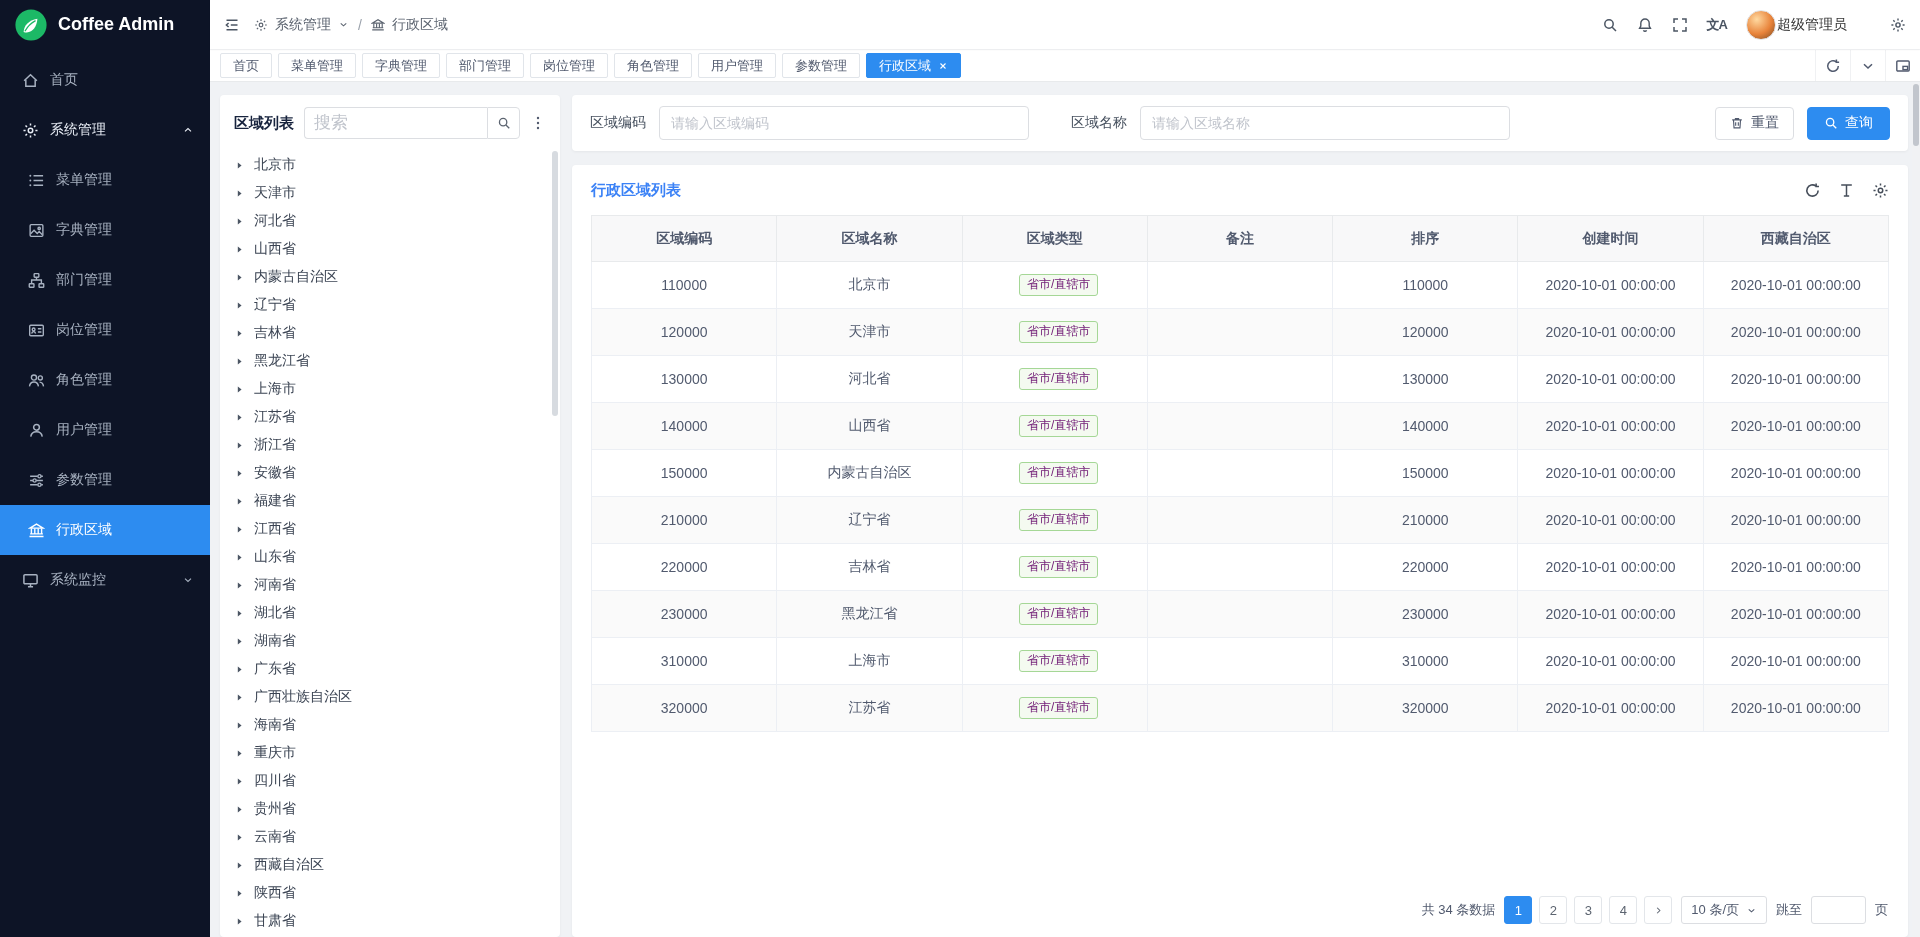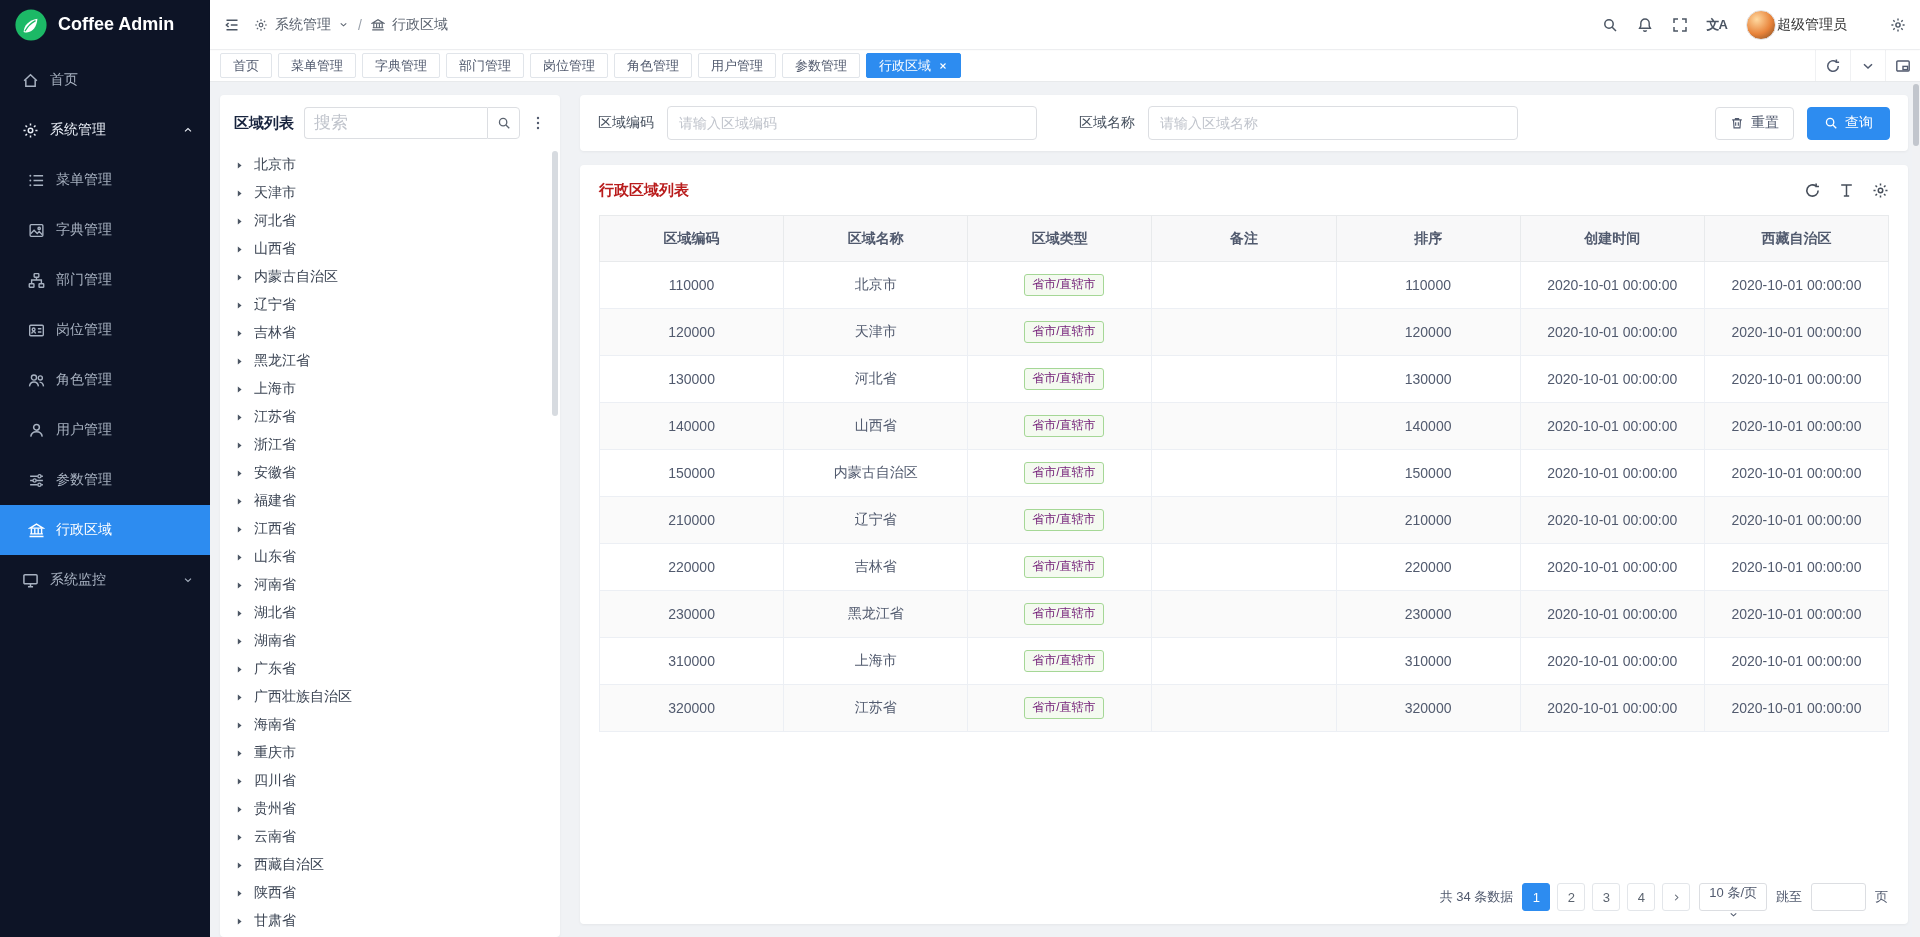--- a/index.html
+++ b/index.html
@@ -49,59 +49,59 @@
   .tabs { display: flex; align-items: center; gap: 6px; }
   .tab { height: 25px; display: flex; align-items: center; gap: 7px; padding: 0 12px; border: 1px solid #e1e5ea;
     background: #fff; font-size: 13px; color: #515a6e; cursor: pointer; border-radius: 2px; white-space: nowrap; }
   .tab.active { background: #2d8cf0; border-color: #2d8cf0; color: #fff; }
   .tab .close svg { width: 10px; height: 10px; }
   .tab-tools { margin-left: auto; display: flex; height: 100%; align-items: center; }
   .tab-tool { width: 35px; height: 100%; display: flex; align-items: center; justify-content: center;
     border-left: 1px solid #f0f1f3; color: #515a6e; cursor: pointer; }
 
   
-  .content { flex: 1; display: flex; padding: 13px 12px 0 10px; gap: 20px; min-height: 0; }
+  .content { flex: 1; display: flex; padding: 13px 12px 0 10px; gap: 12px; min-height: 0; }
 
   .tree-panel { width: 340px; background: #fff; border-radius: 4px; box-shadow: 0 1px 3px rgba(0,0,0,.05);
     display: flex; flex-direction: column; position: relative; flex-shrink: 0; overflow: hidden; }
   .tree-head { display: flex; align-items: center; gap: 10px; padding: 12px 14px 8px 14px; }
   .tree-title { font-weight: bold; font-size: 15px; color: #17233d; white-space: nowrap; }
   .tree-search { flex: 1; display: flex; height: 32px; min-width: 0; }
   .tree-search input { flex: 1; min-width: 0; border: 1px solid #dcdee2; border-right: none;
     border-radius: 4px 0 0 4px; padding: 0 9px; font-size: 17px; color: #515a6e; outline: none; }
   .tree-search input::placeholder { color: #c0c4cc; }
   .tree-search .sbtn { width: 33px; border: 1px solid #dcdee2; border-radius: 0 4px 4px 0; background: #fff;
     display: flex; align-items: center; justify-content: center; color: #5c6470; cursor: pointer; }
   .tree-dots { color: #515a6e; cursor: pointer; }
   .tree-list { flex: 1; overflow: hidden; padding: 4px 0 0 14px; }
   .tree-item { height: 28px; display: flex; align-items: center; gap: 9px; font-size: 14px; color: #3b4453; cursor: pointer; }
   .tree-item .caret { color: #4b5563; }
   .tree-item .caret svg { width: 11px; height: 11px; }
   .tree-scroll { position: absolute; right: 2px; top: 56px; width: 6px; height: 265px; background: #d7dbe0; border-radius: 3px; cursor: pointer; }
 
-  .work { flex: 1; display: flex; flex-direction: column; gap: 14px; min-width: 0; padding-bottom: 13px; }
+  .work { flex: 1; display: flex; flex-direction: column; gap: 14px; min-width: 0; }
 
   .search-card { height: 56px; background: #fff; border-radius: 4px; box-shadow: 0 1px 3px rgba(0,0,0,.05);
     display: flex; align-items: center; padding: 0 18px; flex-shrink: 0; }
   .field { display: flex; align-items: center; gap: 13px; margin-right: 42px; }
   .field label { font-size: 14px; color: #46505e; white-space: nowrap; }
   .field input { width: 370px; height: 34px; border: 1px solid #dcdee2; border-radius: 4px; padding: 0 11px;
     font-size: 14px; outline: none; color: #515a6e; }
   .field input::placeholder { color: #c0c4cc; }
   .btns { margin-left: auto; display: flex; gap: 13px; }
   .btn-reset { height: 33px; padding: 0 14px; border: 1px solid #dcdee2; border-radius: 4px; background: #fff;
     color: #515a6e; font-size: 14px; display: flex; align-items: center; gap: 7px; cursor: pointer;
     font-family: Liberation Mono, monospace; }
   .btn-query { height: 33px; padding: 0 16px; border: 1px solid #2d8cf0; border-radius: 4px; background: #2d8cf0;
     color: #fff; font-size: 14px; display: flex; align-items: center; gap: 7px; cursor: pointer; font-family: inherit; }
 
   .table-card { flex: 1; background: #fff; border-radius: 4px; box-shadow: 0 1px 3px rgba(0,0,0,.05);
     display: flex; flex-direction: column; position: relative; min-height: 0; }
   .table-head { height: 50px; display: flex; align-items: center; padding: 0 19px; flex-shrink: 0; }
-  .table-title { font-weight: bold; font-size: 15px; color: #b91c1c; }
+  .table-title { font-weight: bold; font-size: 15px; color: #3b82f6; }
   .table-tools { margin-left: auto; display: flex; gap: 17px; color: #464e5a; }
   .table-tools .ic { cursor: pointer; }
   .table-tools .ic svg { width: 17px; height: 17px; }
   table { width: calc(100% - 38px); margin: 0 19px; border-collapse: collapse; table-layout: fixed; }
   thead th { background: #f8f8f9; border: 1px solid #e8eaec; height: 46px; font-size: 14px; color: #515a6e;
     font-weight: bold; text-align: center; }
   tbody td { border: 1px solid #eceff4; height: 47px; text-align: center; font-size: 14px; color: #515a6e;
     overflow: hidden; white-space: nowrap; }
   tbody tr:nth-child(even) { background: #fafafa; }
   .badge { display: inline-block; border: 1px solid #a5d796; background: #f4faf0; color: #701a75;
@@ -109,21 +109,21 @@
 
   .pagination { position: absolute; right: 20px; bottom: 13px; display: flex; align-items: center; gap: 9px;
     font-size: 13px; color: #515a6e; }
   .pager { display: flex; gap: 7px; }
   .page-btn { min-width: 28px; height: 28px; display: flex; align-items: center; justify-content: center;
     border: 1px solid #e3e6ea; border-radius: 3px; font-size: 13px; color: #5c6470; background: #fff;
     cursor: pointer; font-family: inherit; }
   .page-btn.active { background: #2d8cf0; border-color: #2d8cf0; color: #fff; }
   .page-btn .ic svg { width: 11px; height: 11px; }
   .page-size { height: 28px; border: 1px solid #dcdee2; border-radius: 3px; display: flex; align-items: center;
-    padding: 0 9px; gap: 7px; background: #fff; cursor: pointer; white-space: nowrap; flex-direction: column; }
+    padding: 0 9px; gap: 7px; background: #fff; cursor: pointer; white-space: nowrap; }
   .jump-input { width: 55px; height: 28px; border: 1px solid #dcdee2; border-radius: 3px; outline: none;
     padding: 0 6px; font-size: 13px; }
 
   .page-scrollbar { position: absolute; right: 0; top: 83px; bottom: 0; width: 8px; background: #f1f2f4; }
   .page-thumb { position: absolute; top: 1px; left: 1px; width: 6px; height: 62px; background: #c2c6cd; border-radius: 3px; }
 </style>
 </head>
 <body>
 
 <aside class="sidebar">

